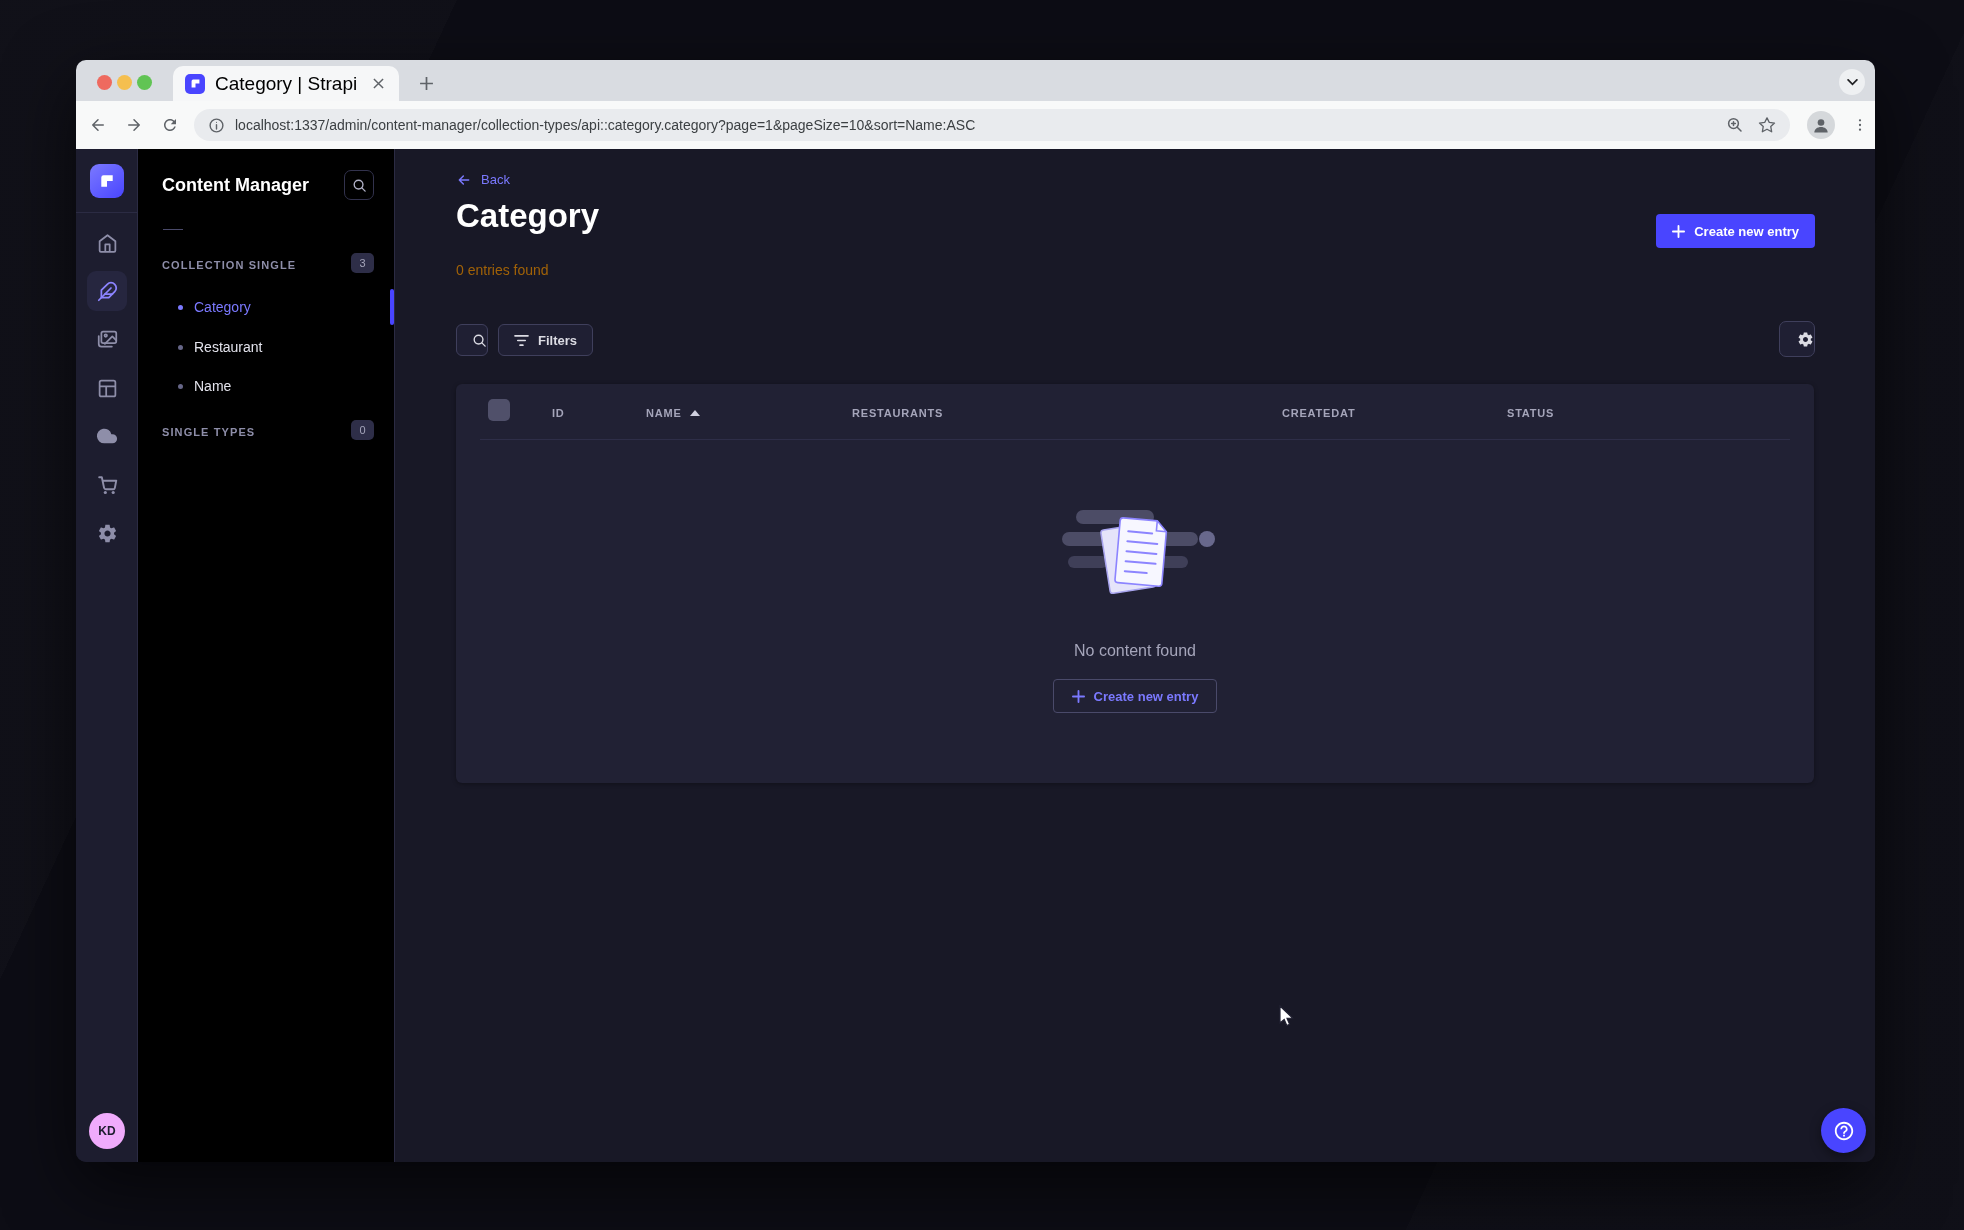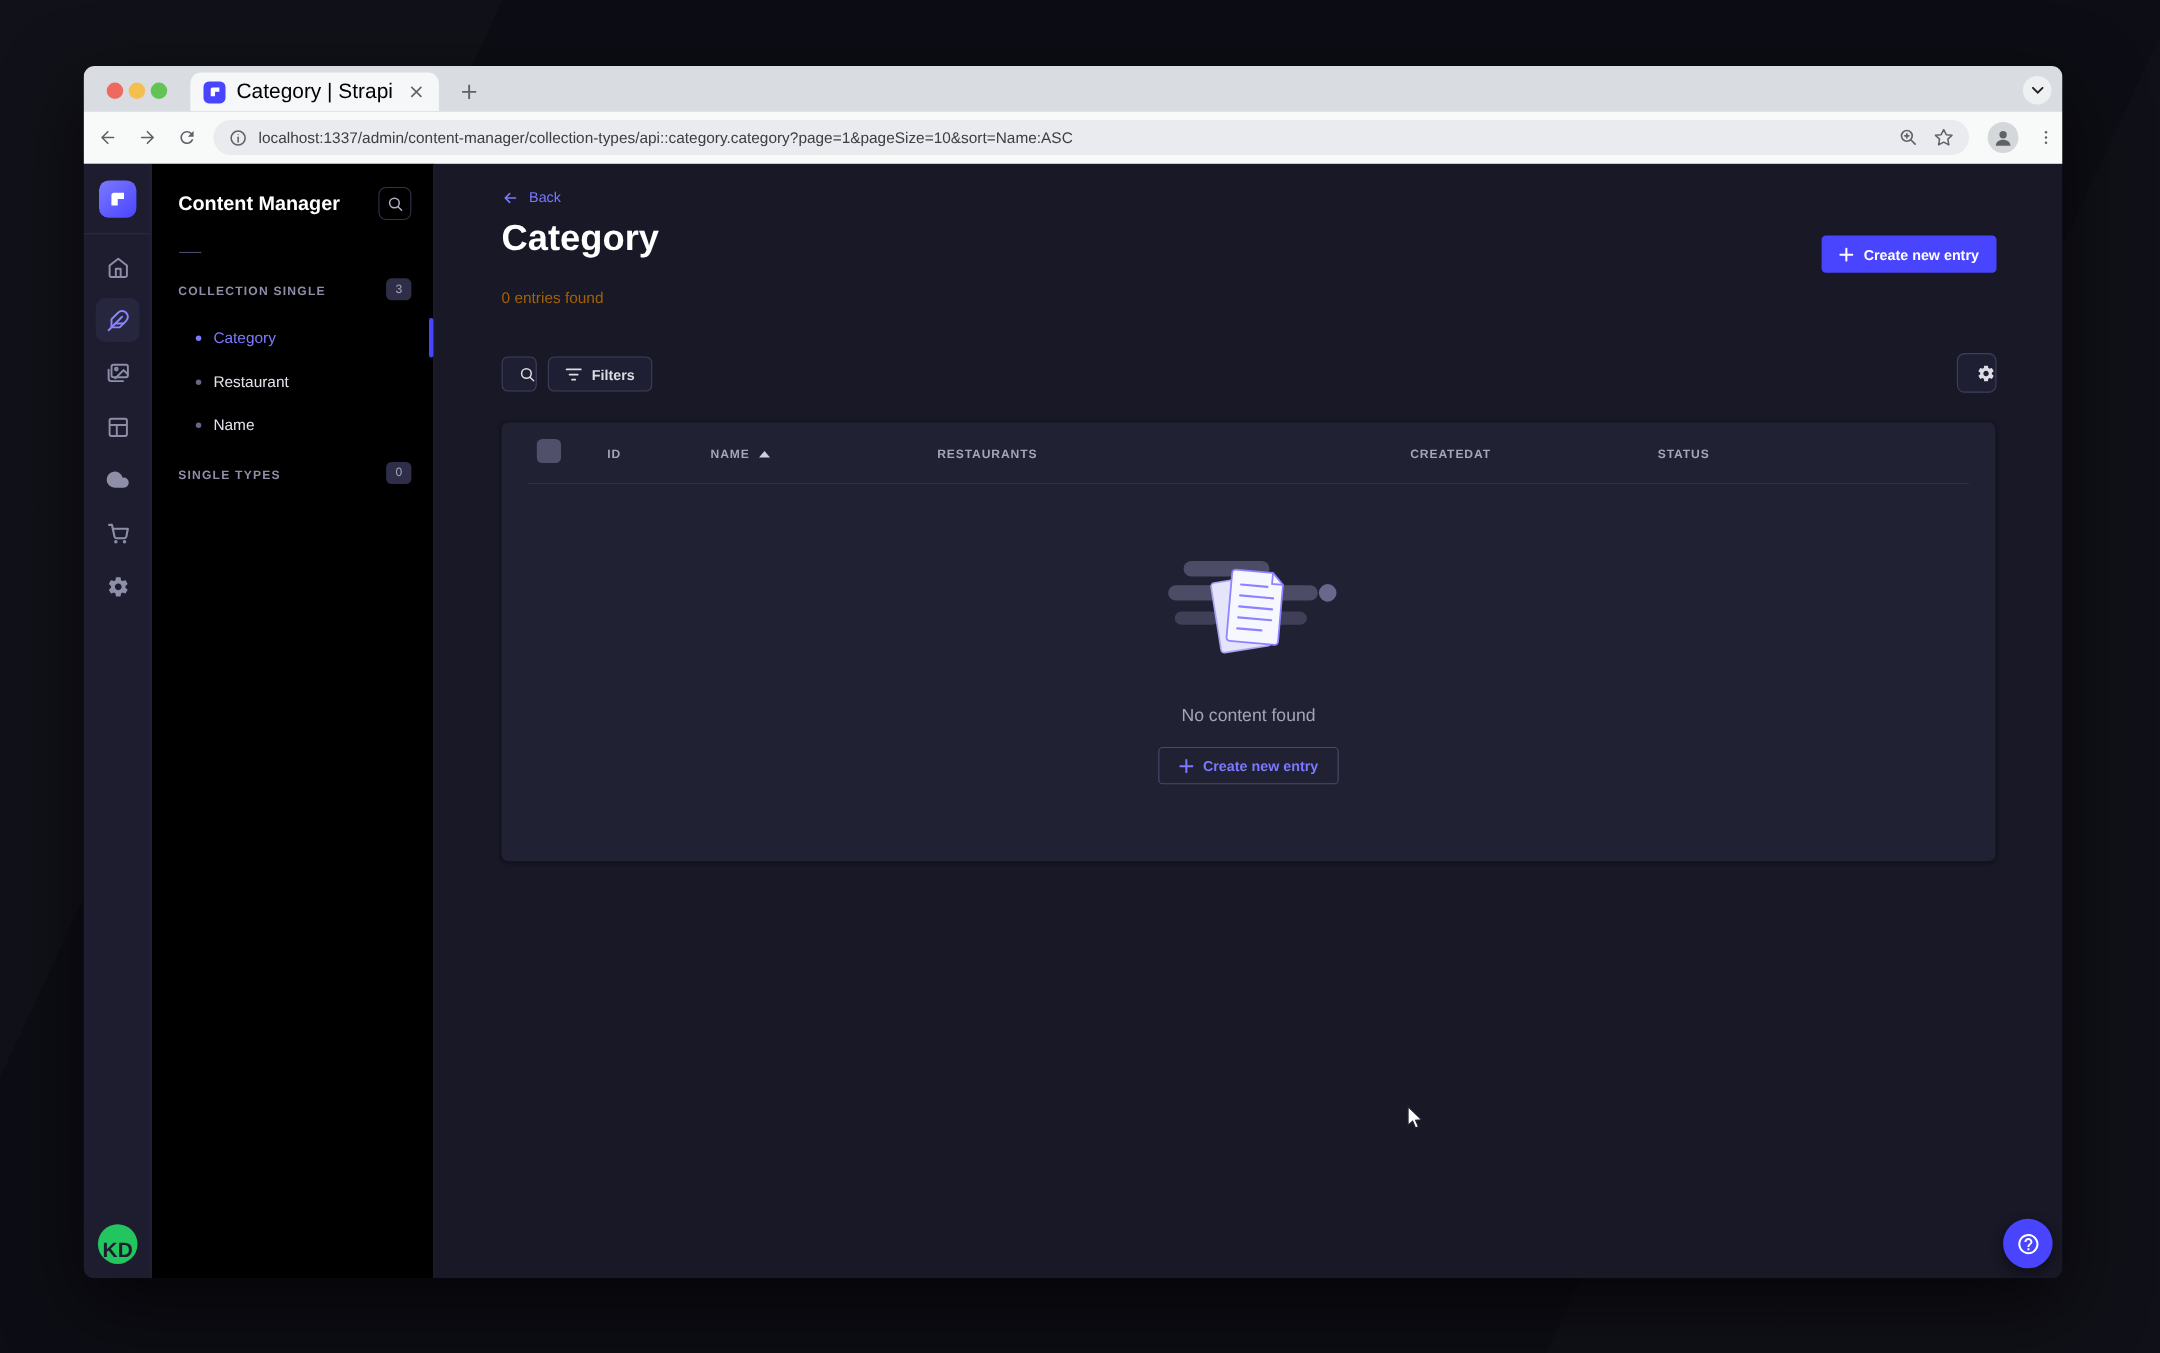--- a/index.html
+++ b/index.html
@@ -52,22 +52,22 @@
 
   
   .rail { position:absolute; left:0; top:0; bottom:0; width:62px; background:#1d1d2f; border-right:1px solid #2b2b43; }
   .logo { position:absolute; left:14px; top:15px; width:34px; height:34px; border-radius:9px;
     background:linear-gradient(140deg,#7b79ff,#4945ff); display:flex; align-items:center; justify-content:center; }
   .rail-divider { position:absolute; top:63px; left:0; width:61px; height:1px; background:#2b2b43; }
   .rail-btn { position:absolute; left:11px; width:40px; height:40px; border-radius:9px;
     display:flex; align-items:center; justify-content:center; color:#8e8ea9; }
   .rail-btn.active { background:#26263f; color:#8c84ff; }
   .rail-avatar { position:absolute; left:13px; top:964px; width:36px; height:36px; border-radius:50%;
-    background:#22c55e; color:#1d1d2f; font-size:19px; font-weight:bold;
-    display:flex; align-items:flex-end; justify-content:center; }
+    background:#f0abfc; color:#1d1d2f; font-size:12px; font-weight:bold;
+    display:flex; align-items:center; justify-content:center; }
 
   
   .subnav { position:absolute; left:62px; top:0; bottom:0; width:257px; background:#000000; border-right:1px solid #2b2b43; }
   .subnav-title { position:absolute; left:24px; top:26px; font-size:18px; font-weight:bold; color:#ffffff; }
   .subnav-search { position:absolute; right:20px; top:21px; width:30px; height:30px; border-radius:7px;
     border:1px solid #32324d; color:#b0b0c5; display:flex; align-items:center; justify-content:center; }
   .subnav-divider { position:absolute; left:25px; top:80px; width:20px; height:1px; background:#4a4a6a; }
   .sec-label { position:absolute; left:24px; font-size:11px; letter-spacing:1.1px; color:#8e8ea9; font-weight:bold; }
   .sec-badge { position:absolute; right:20px; min-width:23px; height:20px; padding:0 6px; border-radius:5px;
     background:#2e2e48; color:#a5a5ba; font-size:11px; display:flex; align-items:center; justify-content:center; }

